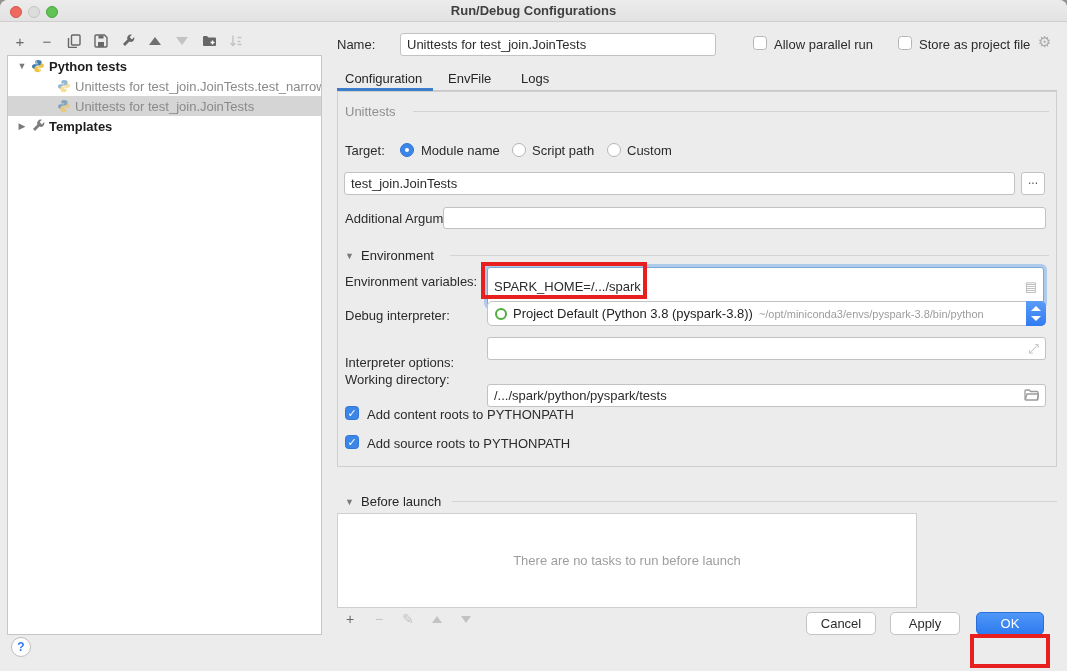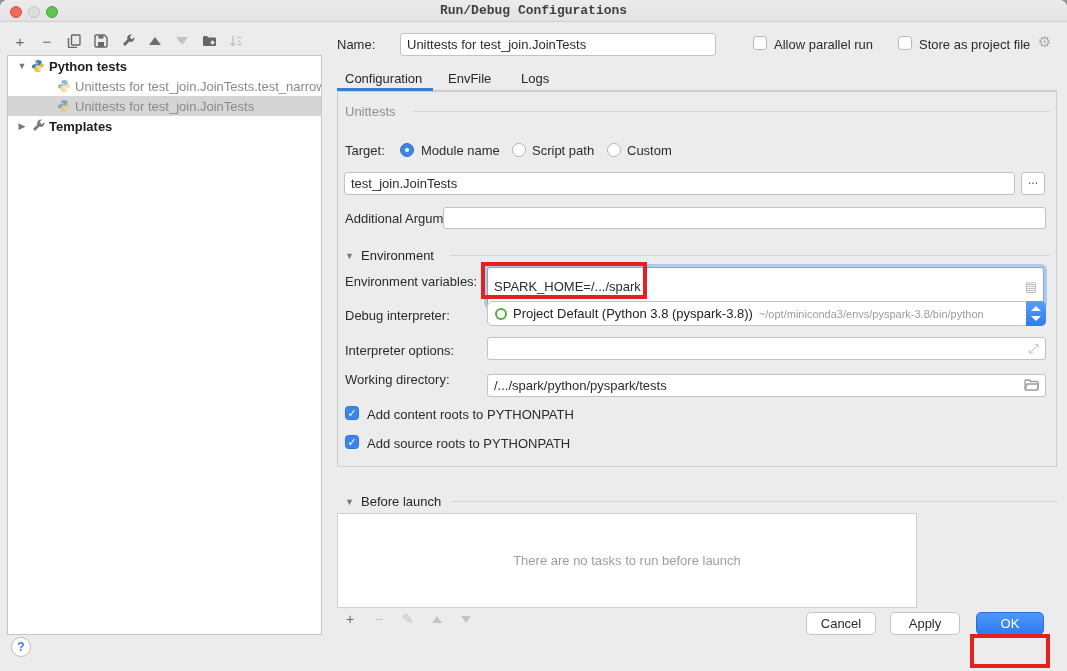--- a/index.html
+++ b/index.html
@@ -5,21 +5,21 @@
   * { margin:0; padding:0; box-sizing:border-box; }
   html,body { background:#9a9a9a; }
   body { font-family:"Liberation Sans","DejaVu Sans",sans-serif; }
   .window{
     position:relative; width:1067px; height:671px; background:#ececec;
     border-radius:8px 8px 0 0; overflow:hidden; font-size:13px; color:#2b2b2b;
     box-shadow:0 10px 30px rgba(0,0,0,.3);
   }
   
   .titlebar{ position:absolute; left:0; top:0; width:100%; height:22px;
-    background:linear-gradient(#ececec,#e2e2e2); border-bottom:1px solid #cfcfcf;font-family:Liberation Mono, monospace; }
+    background:linear-gradient(#ececec,#e2e2e2); border-bottom:1px solid #cfcfcf; }
   .title{ position:absolute; left:0; right:0; top:3px; text-align:center;
     font-size:13px; font-weight:600; color:#3f3f3f; }
   .light{ position:absolute; top:6px; width:12px; height:12px; border-radius:50%; }
   .light.red{ left:10px; background:#ee6a5f; border:1px solid #d55248; }
   .light.gray{ left:28px; background:#dedddd; border:1px solid #c5c4c4; }
   .light.green{ left:46px; background:#61c354; border:1px solid #48a33c; }
 
   
   .side-toolbar{ position:absolute; left:12px; top:31px; height:20px; display:flex;
     align-items:center; gap:11px; }
@@ -263,28 +263,28 @@
   <div class="combo">
     <span class="conda"></span>
     <span class="val">Project Default (Python 3.8 (pyspark-3.8))</span>
     <span class="hint">~/opt/miniconda3/envs/pyspark-3.8/bin/python</span>
   </div>
   <div class="spinner">
     <div class="up"></div>
     <div class="dn"></div>
   </div>
 
-  <div class="lbl" style="left:345px; top:343px;">Interpreter options:</div>
+  <div class="lbl" style="left:345px; top:355px;">Interpreter options:</div>
   <div class="field" style="left:487px; top:337px; width:559px; height:23px;">
     <span class="grow"></span>
     <span class="expand-glyph">⤢</span>
   </div>
 
   <div class="lbl" style="left:345px; top:372px;">Working directory:</div>
-  <div class="field" style="left:487px; top:374px; width:559px; height:23px;">
+  <div class="field" style="left:487px; top:384px; width:559px; height:23px;">
     <span class="grow">/.../spark/python/pyspark/tests</span>
     <span>
       <svg class="foldersvg" viewBox="0 0 15 13">
           <path fill="none" stroke="#9a9a9a" stroke-width="1.3" d="M1 3a1 1 0 0 1 1-1h3.2l1.4 1.5H13a1 1 0 0 1 1 1V11a1 1 0 0 1-1 1H2a1 1 0 0 1-1-1z"></path>
           <path fill="none" stroke="#9a9a9a" stroke-width="1.3" d="M1.3 11.5 3 6h12l-2 6"></path>
         </svg>
     </span>
   </div>
 
   <div class="checkbox on" style="left:345px; top:406px;">✓</div>

